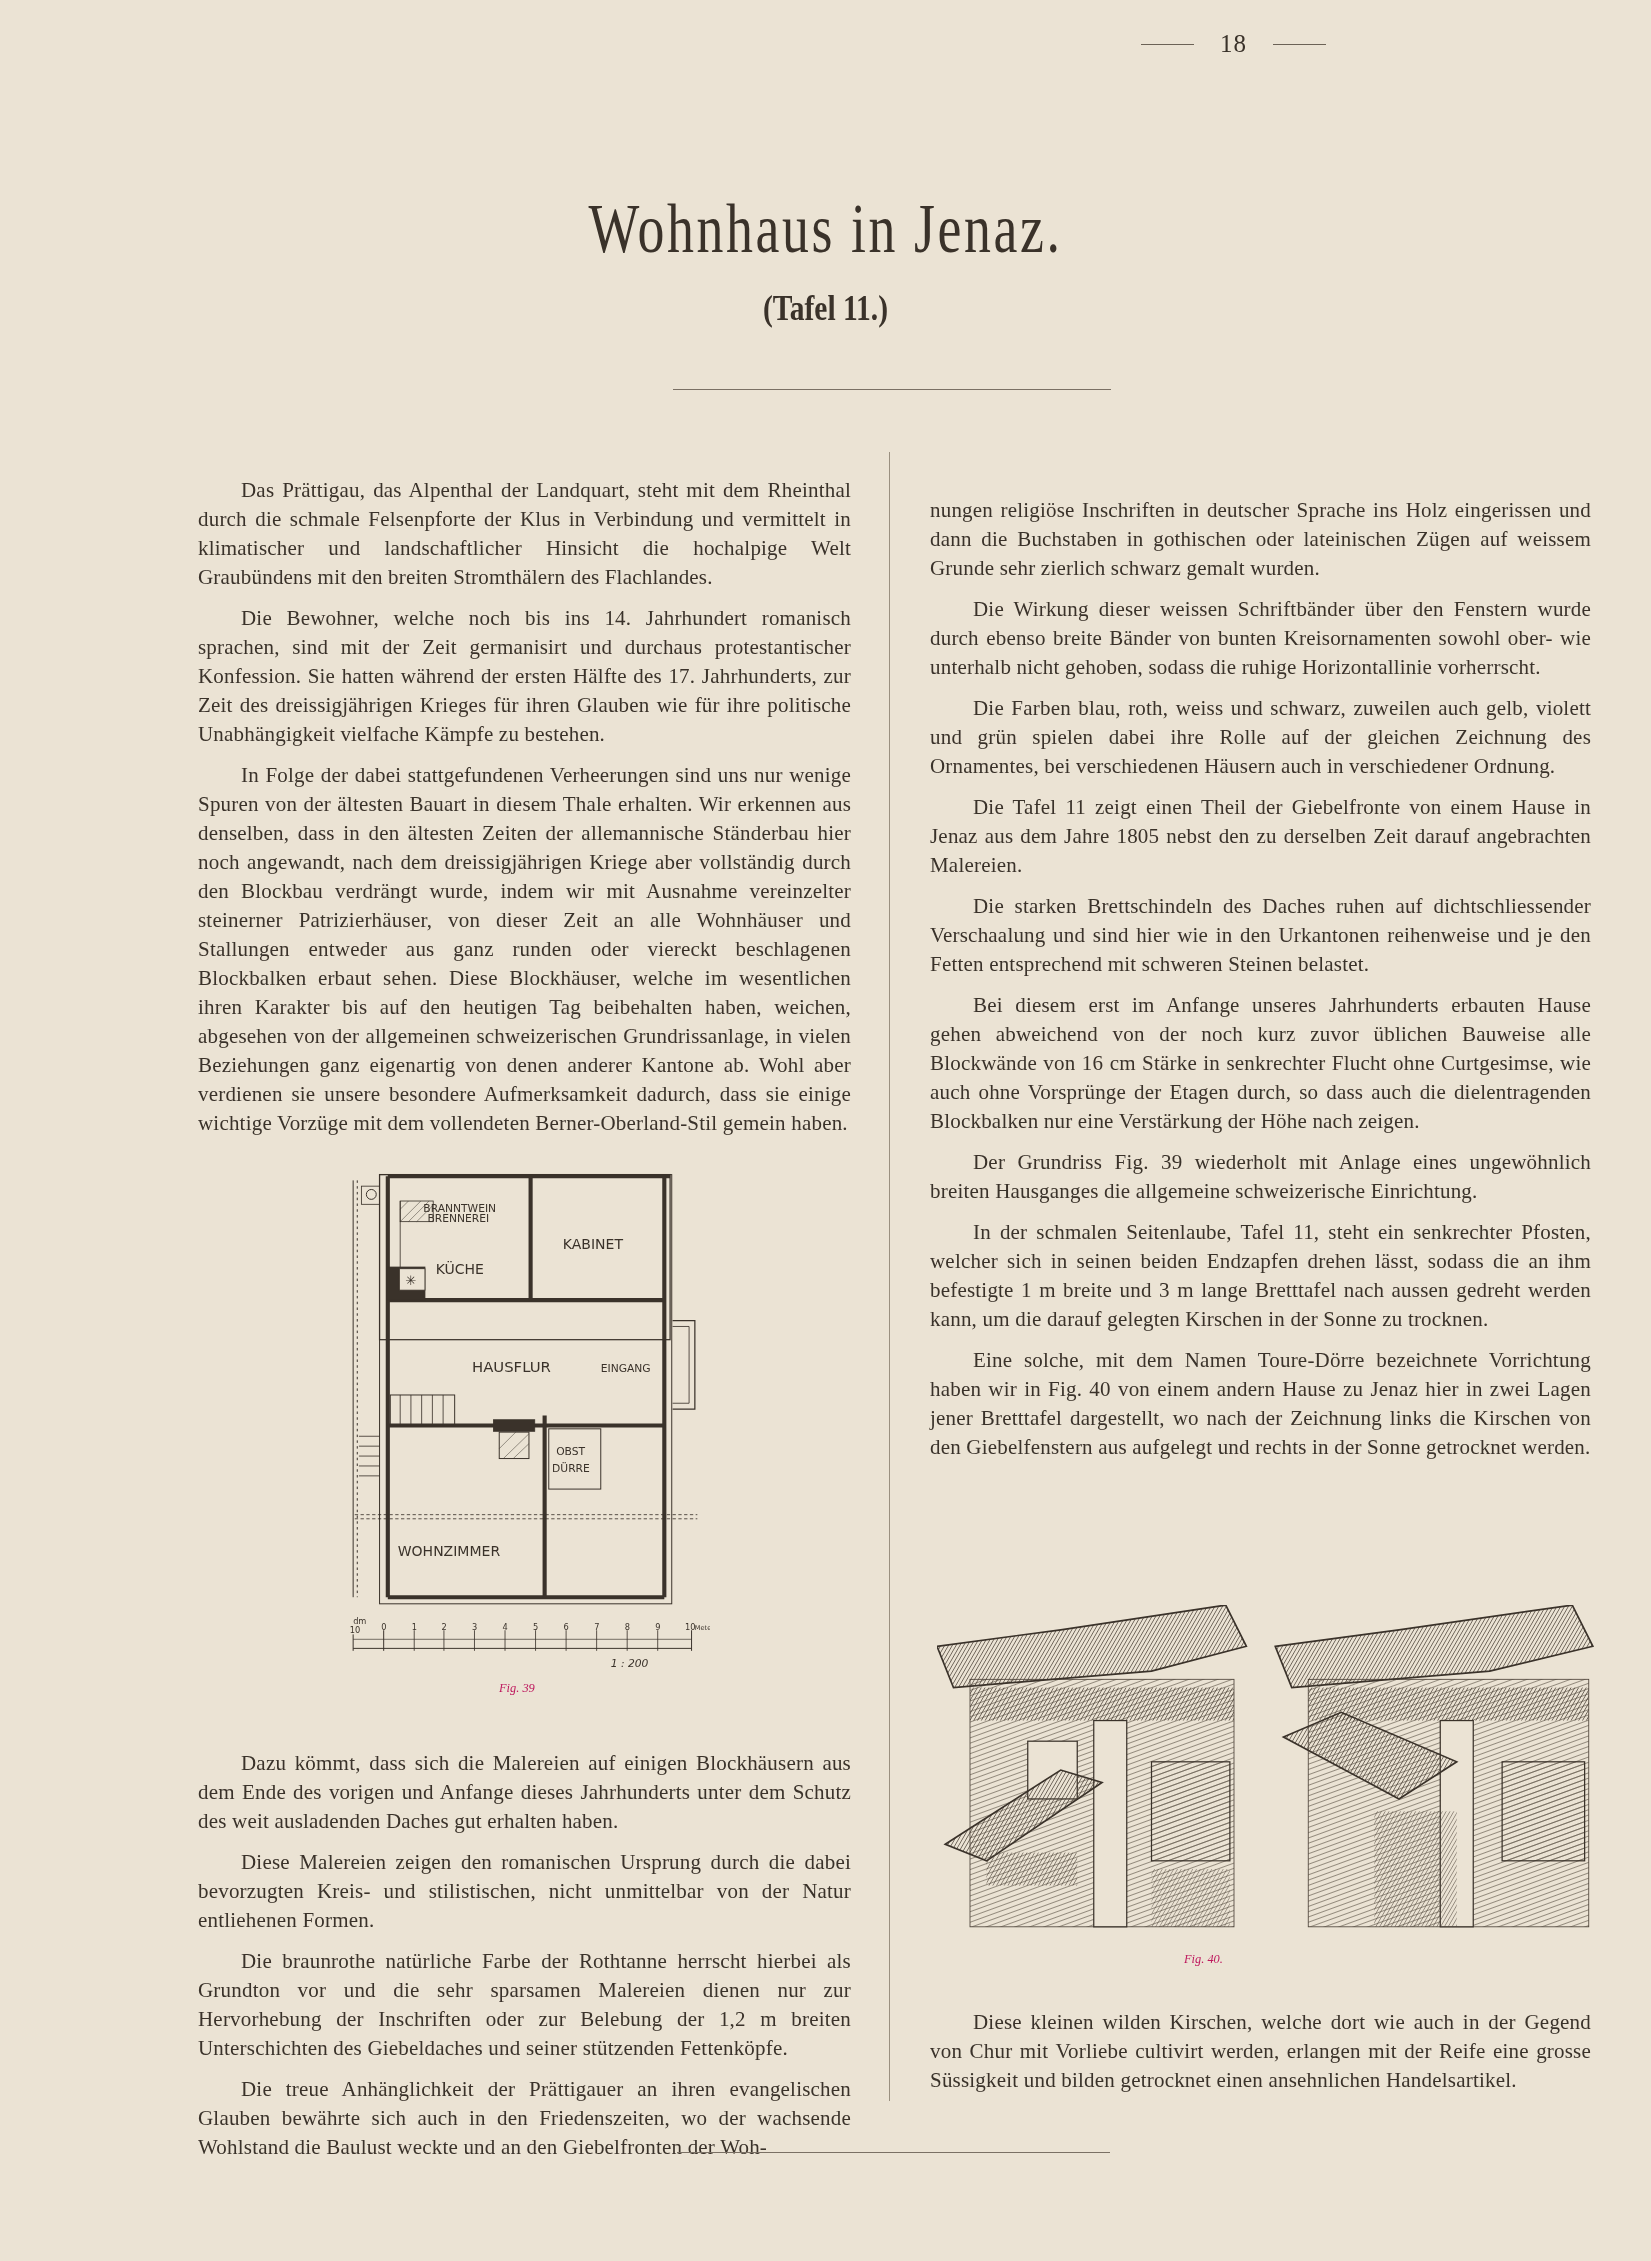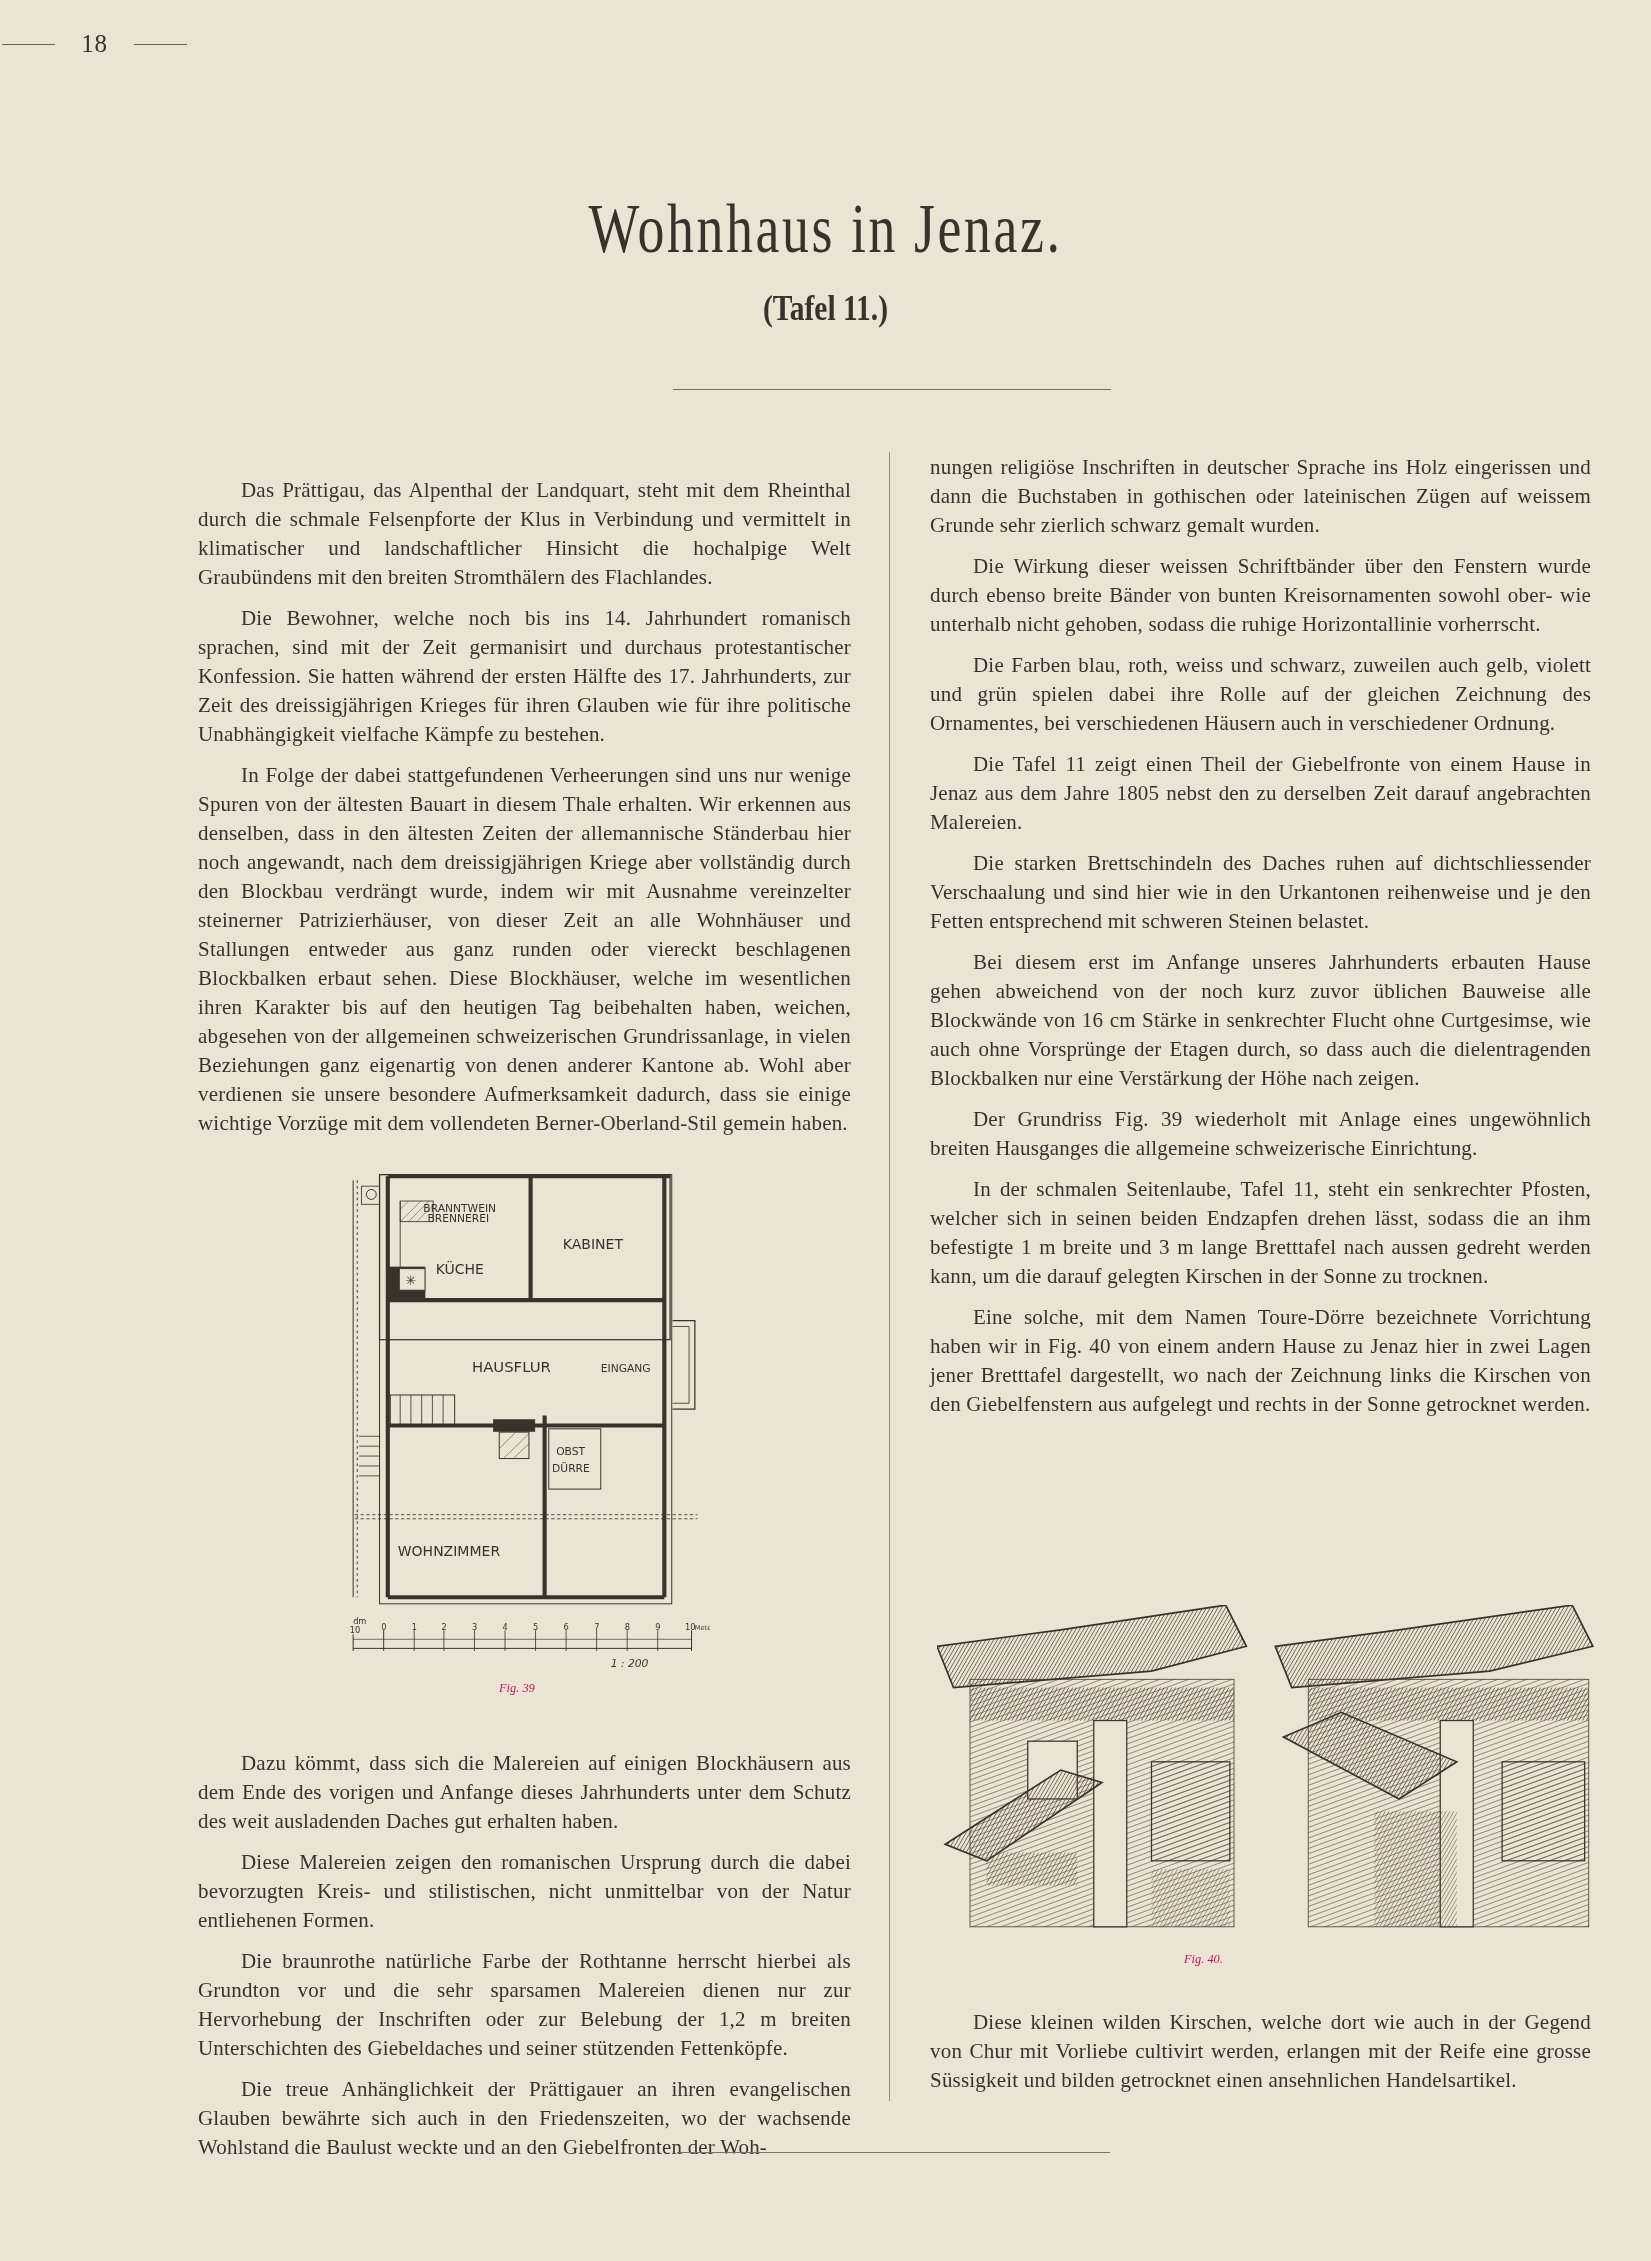--- a/index.html
+++ b/index.html
@@ -5,40 +5,40 @@
   html, body { margin: 0; padding: 0; }
   body {
     width: 1651px; height: 2261px; position: relative; overflow: hidden;
     background: #ebe3d4;
     color: #3a322a;
     font-family: "Liberation Serif", "DejaVu Serif", serif;
   }
   .abs { position: absolute; }
 
   
-  .page-num-wrap { left: 2px; width: 1314px; top: 30px; text-align: left; }
+  .page-num-wrap { left: 12px; width: 1314px; top: 30px; text-align: right; }
   .page-num { font-size: 25px; letter-spacing: 0.8px; display: inline-block; vertical-align: middle; margin: 0 23px; }
   .dash { display: inline-block; width: 53px; height: 0; border-top: 1.2px solid #6b6256; vertical-align: middle; }
 
   .title { left: 0; width: 1651px; top: 190px; text-align: center; font-size: 69px; letter-spacing: 3.3px; transform: scaleX(0.78); transform-origin: 50% 0; }
   .subtitle { left: 0; width: 1651px; top: 287px; text-align: center; font-size: 36px; font-weight: bold; transform: scaleX(0.82); transform-origin: 50% 0; }
   .rule-top { left: 673px; top: 389px; width: 438px; border-top: 1.2px solid #7a7064; }
   .rule-bottom { left: 677px; top: 2152px; width: 433px; border-top: 1.2px solid #7a7064; }
   .col-divider { left: 889px; top: 452px; height: 1649px; border-left: 1.7px solid #9a9080; }
 
   
   .col p {
     margin: 12px; font-size: 21px; line-height: 29px; text-align: justify;
     text-indent: 43px; letter-spacing: 0.2px;
   }
   .col p.cont { text-indent: 0; }
   .col p + p { margin-top: 0; }
   .col-left-a { left: 186px; top: 464px; width: 677px; }
   .col-left-b { left: 186px; top: 1737px; width: 677px; }
-  .col-right-a { left: 918px; top: 441px; width: 685px; }
+  .col-right-a { left: 918px; top: 484px; width: 685px; }
   .col-right-b { left: 918px; top: 1996px; width: 685px; }
 
   
   .fig39 { left: 338px; top: 1168px; width: 372px; height: 520px; }
   .fig-caption { font-style: italic; font-size: 12.4px; color: #be185d; }
   .fig39-cap { left: 499px; top: 1681px; }
   .fig40 { left: 937px; top: 1605px; width: 660px; height: 326px; }
   .fig40-cap { left: 1184px; top: 1952px; }
   .plan-label { font-family: "DejaVu Sans", sans-serif; fill: #3a322a; }
 </style>

